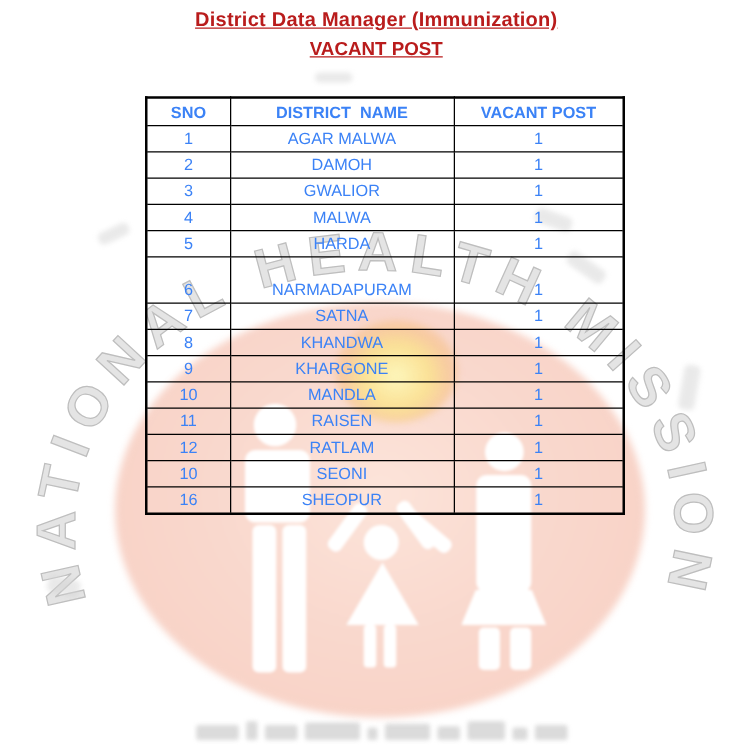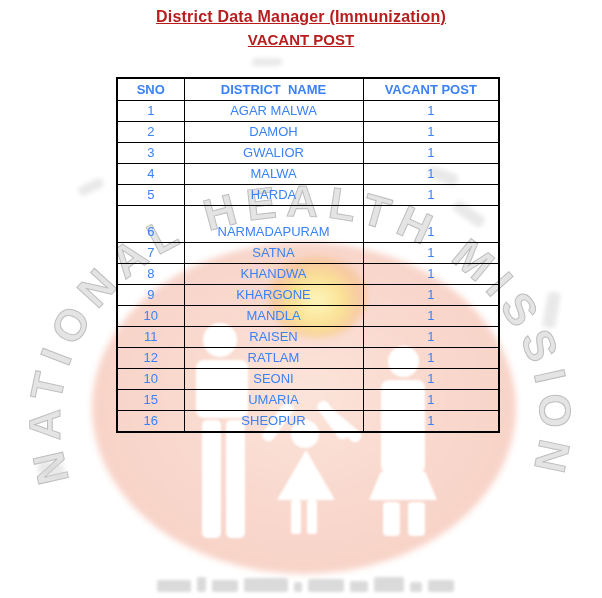--- a/index.html
+++ b/index.html
@@ -223,25 +223,20 @@
           <td>12</td>
           <td>RATLAM</td>
           <td>1</td>
         </tr>
         <tr>
           <td>10</td>
           <td>SEONI</td>
           <td>1</td>
         </tr>
         <tr>
-          <td>15</td>
-          <td>UMARIA</td>
-          <td>1</td>
-        </tr>
-        <tr>
           <td>16</td>
           <td>SHEOPUR</td>
           <td>1</td>
         </tr>
       </tbody>
     </table>
   </div>
 </div>
 
 </body></html>

